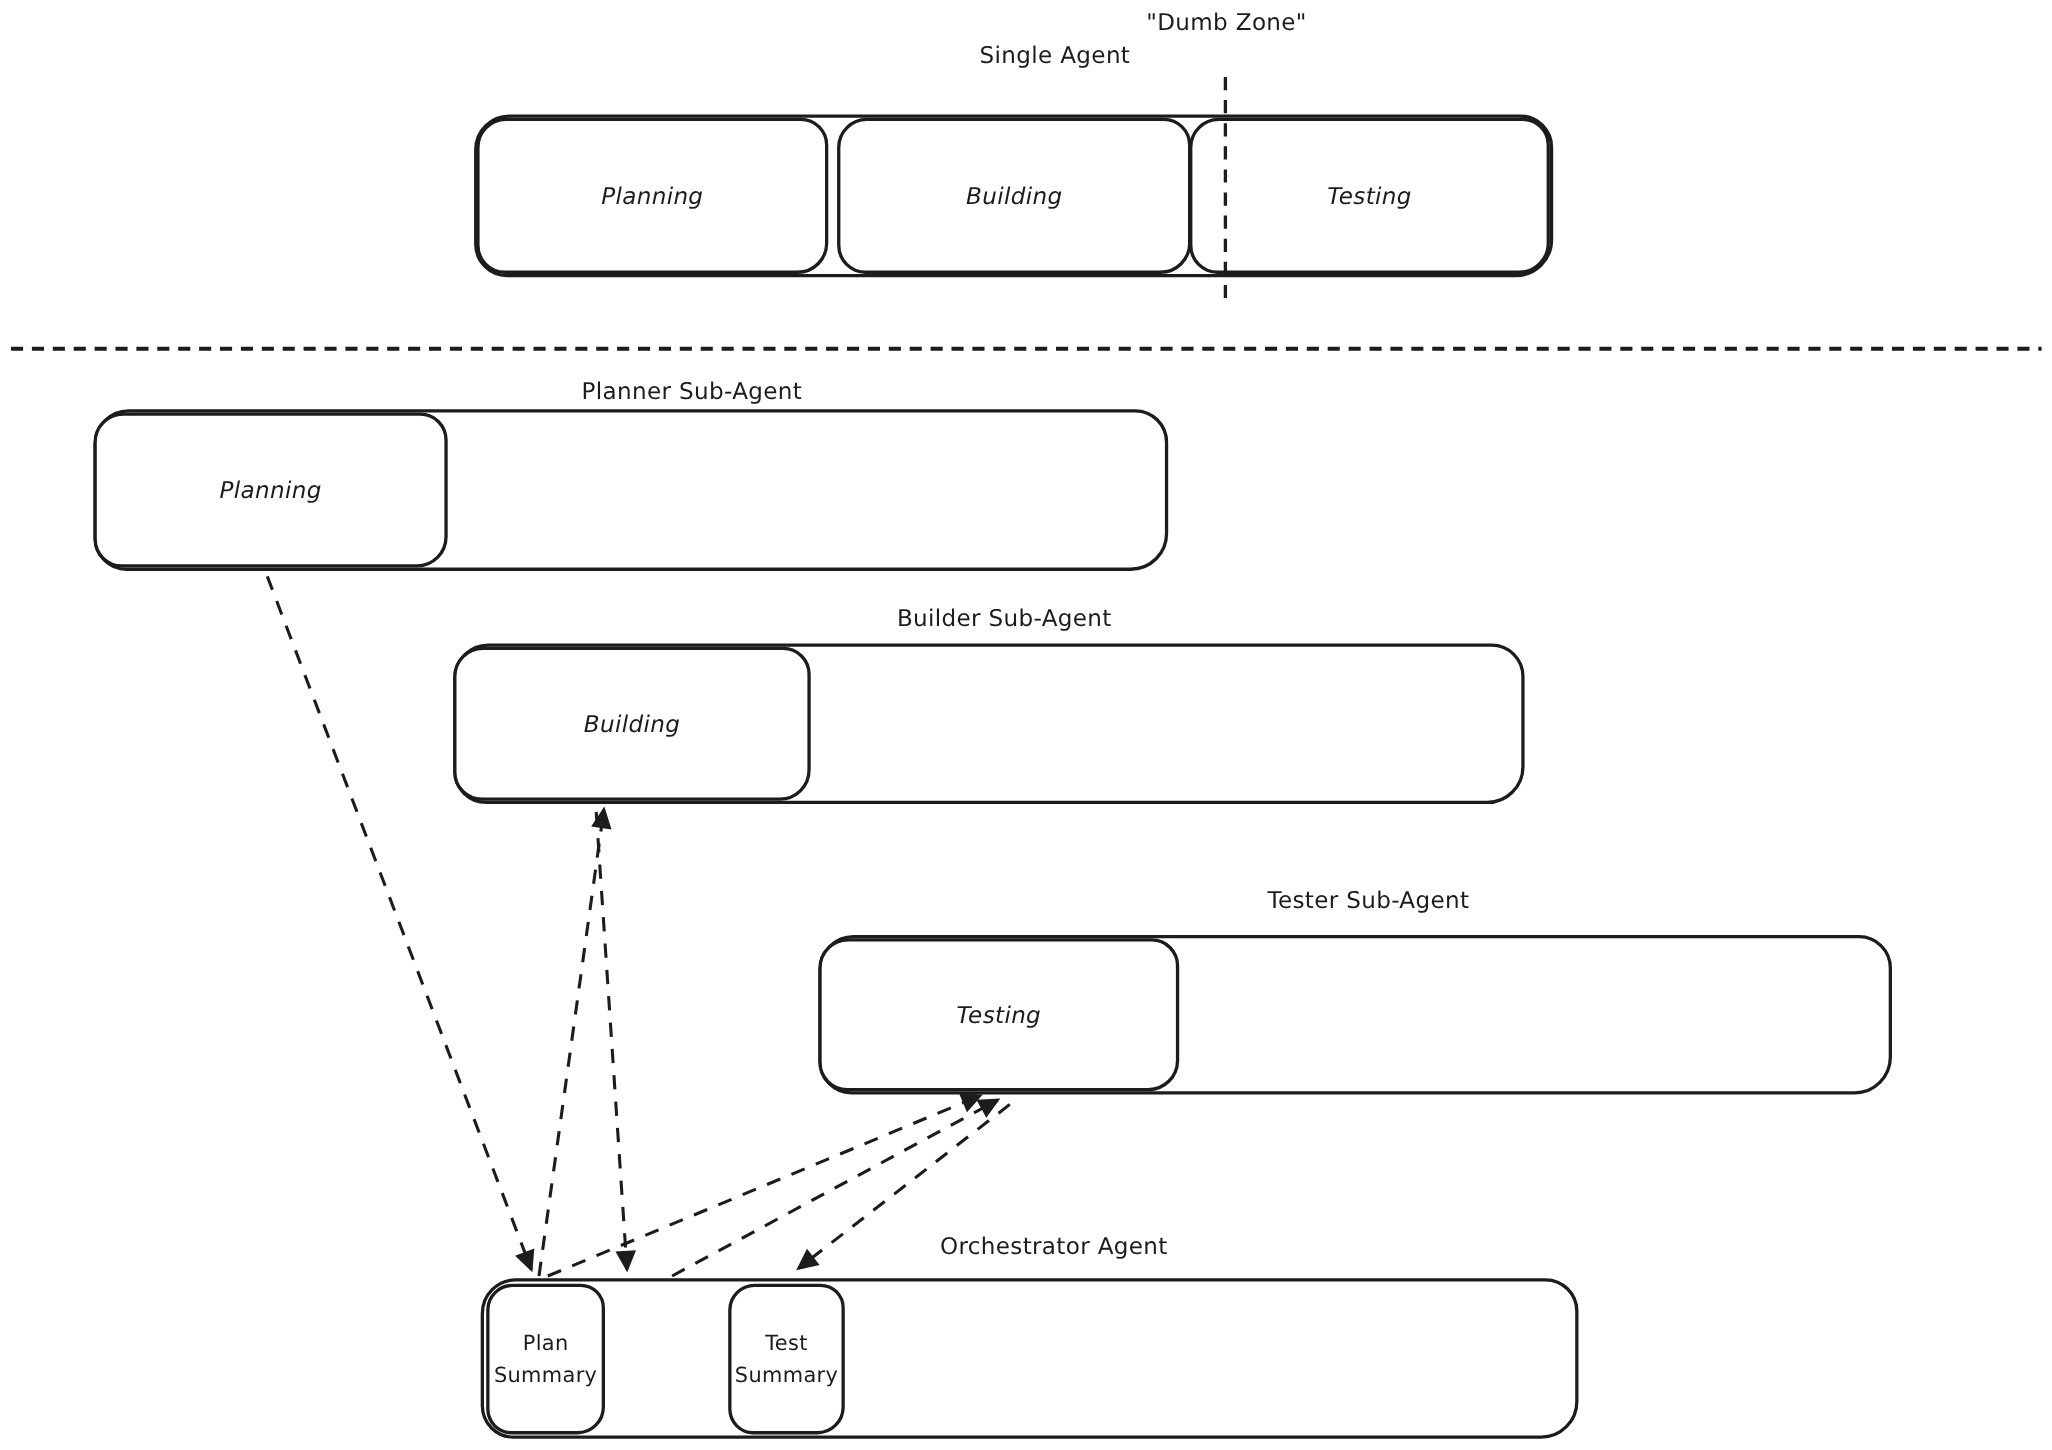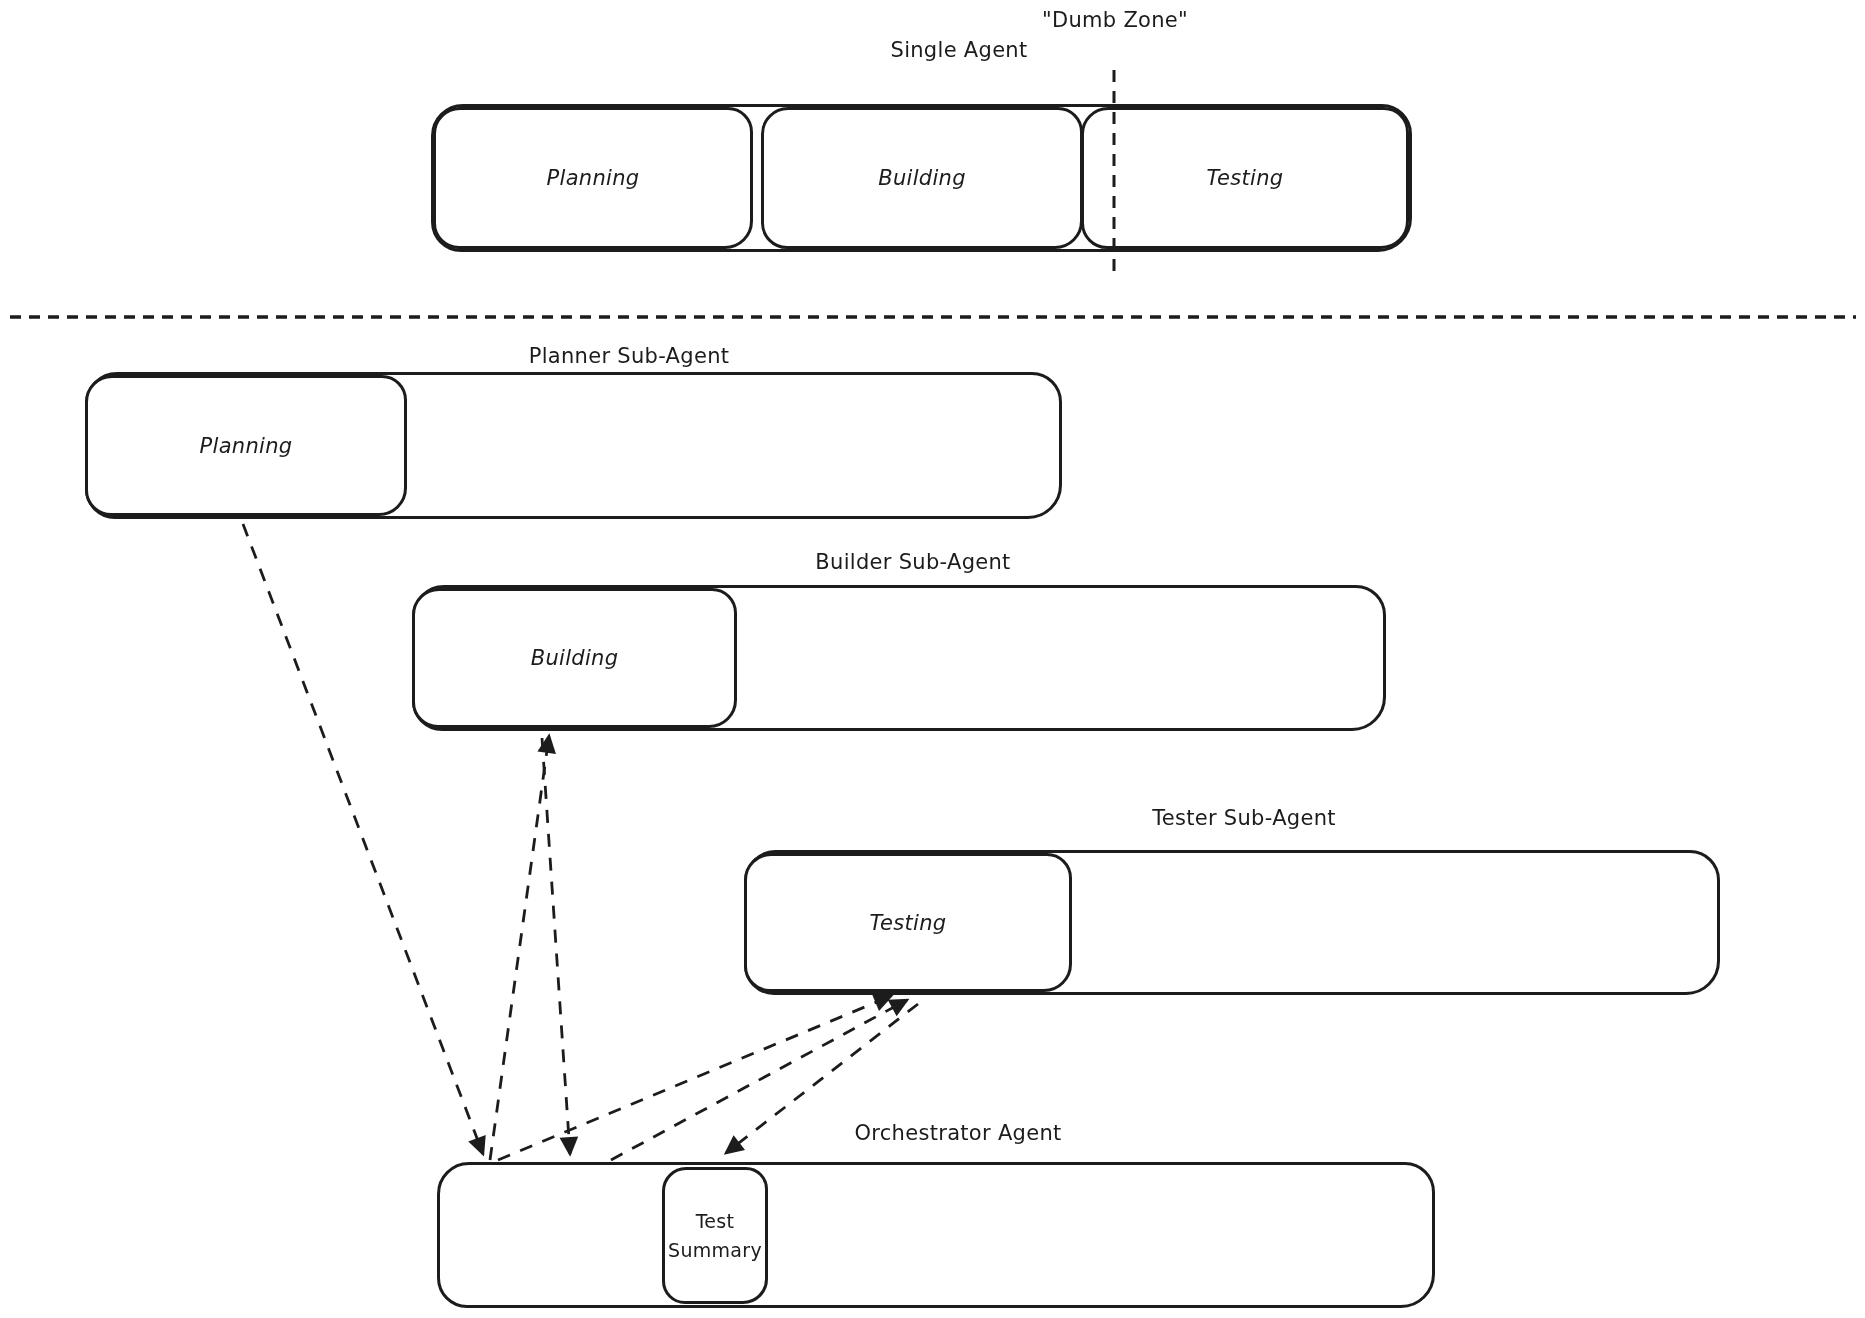--- a/index.html
+++ b/index.html
@@ -94,20 +94,23 @@
   </div>
 
   <div class="title" style="left:1244px;top:806px;text-align:right;">Tester Sub-Agent</div>
   <div class="box container r-lg" style="left:744px;top:850px;width:976px;height:145px;"></div>
   <div class="box r-md" style="left:744px;top:853px;width:328px;height:139px;">
     <span>Testing</span>
   </div>
 
   <div class="title" style="left:958px;top:1121px;">Orchestrator Agent</div>
   <div class="box container r-lg" style="left:437px;top:1162px;width:998px;height:146px;"></div>
+  <div class="box summary r-sm" style="left:442px;top:1167px;width:108px;height:137px;">
+    <span>Plan Summary</span>
+  </div>
   <div class="box summary r-sm" style="left:662px;top:1167px;width:106px;height:137px;">
     <span>Test Summary</span>
   </div>
 
   <svg class="connectors" width="1865" height="1318" viewBox="0 0 1865 1318">
     <defs>
       <marker id="ah" markerUnits="userSpaceOnUse" markerWidth="22" markerHeight="22" viewBox="0 0 12 12" refX="9.8" refY="6" orient="auto">
         <path d="M0.6,0.9 L11.3,6 L0.6,11.1 Z" fill="#1c1c1c"></path>
       </marker>
     </defs>

